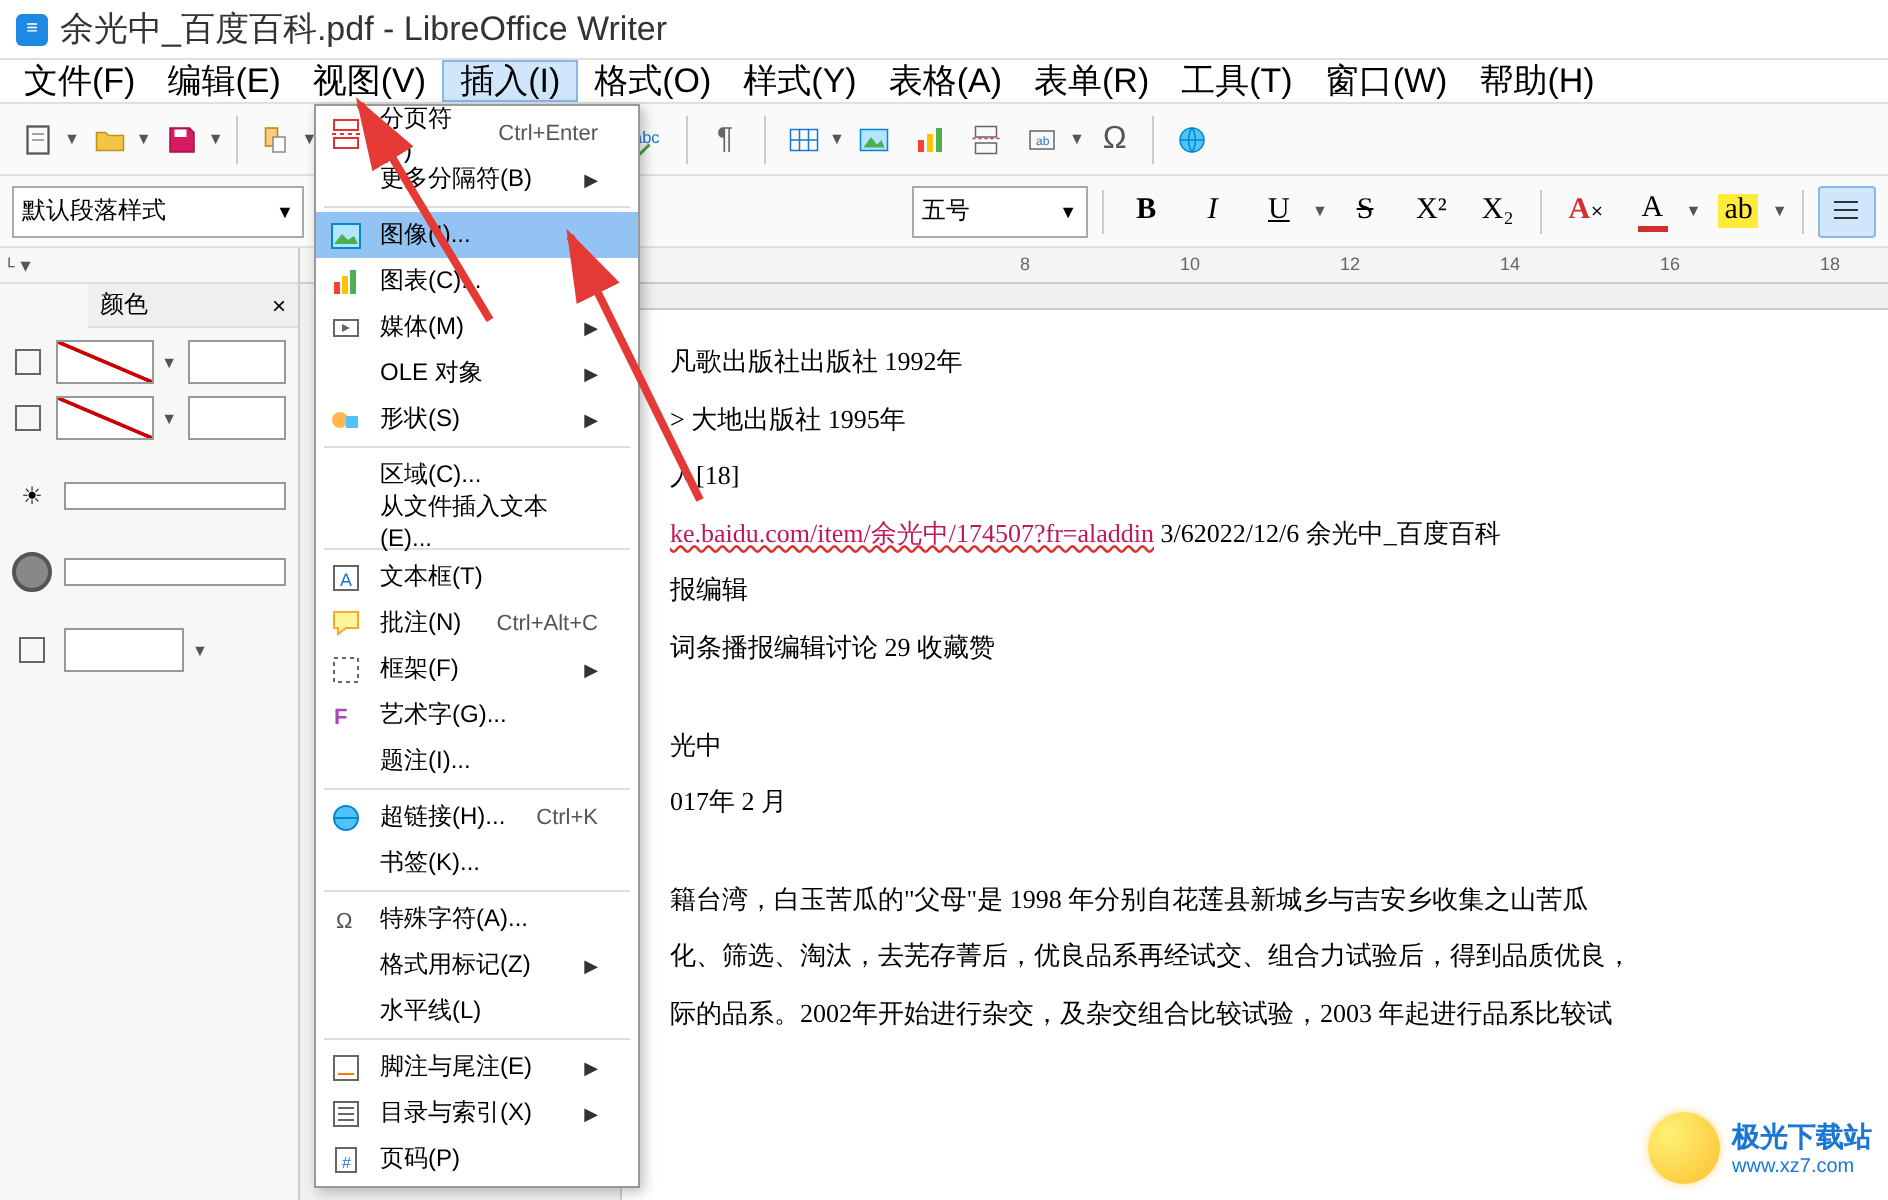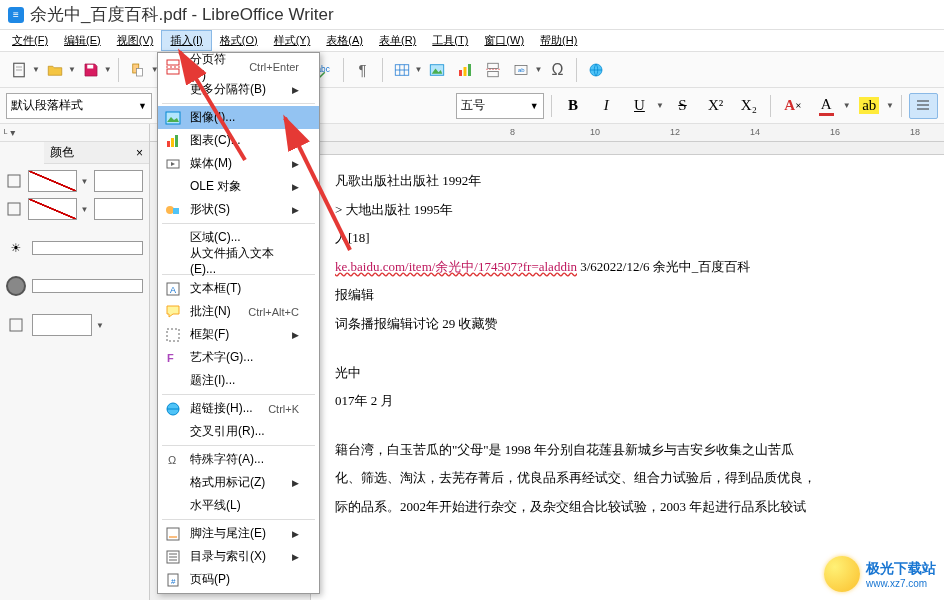--- a/index.html
+++ b/index.html
@@ -3,21 +3,21 @@
 <meta charset="utf-8">
 <style>
 * { box-sizing: border-box; margin: 0; padding: 0; }
 body { font-family: "Microsoft YaHei", "SimSun", Arial, sans-serif; font-size: 12px; background: #fff; width: 944px; height: 600px; overflow: hidden; position: relative; }
 
 .titlebar { height: 30px; background: #fff; display: flex; align-items: center; padding: 0 8px; border-bottom: 1px solid #e0e0e0; }
 .titlebar .doc-icon { width: 16px; height: 16px; background: #1e88e5; border-radius: 3px; margin-right: 6px; display: inline-flex; align-items: center; justify-content: center; color: #fff; font-size: 10px; font-weight: bold; }
 .titlebar .title { color: #333; font-size: 17px; }
 
 .menubar { height: 22px; display: flex; align-items: stretch; padding: 0 4px; border-bottom: 1px solid #e0e0e0; }
-.menubar .menu-item { display: flex; align-items: center; padding: 0 8px; cursor: pointer; font-size: 11px; text-decoration: underline; }
+.menubar .menu-item { display: flex; align-items: center; padding: 0 8px; cursor: pointer; font-size: 17px; }
 .menubar .menu-item.active { background: #cfe6fb; border: 1px solid #8ab9e6; }
 
 .toolbar { height: 36px; display: flex; align-items: center; padding: 2px 6px; border-bottom: 1px solid #e0e0e0; gap: 2px; background: #fafafa; }
 .toolbar .sep { width: 1px; height: 24px; background: #ccc; margin: 0 4px; }
 .tb-btn { width: 26px; height: 26px; display: inline-flex; align-items: center; justify-content: center; border: 1px solid transparent; border-radius: 2px; cursor: pointer; }
 .tb-btn svg { width: 18px; height: 18px; }
 .drop-arrow { font-size: 8px; color: #555; margin-left: -2px; cursor: pointer; }
 
 .format-bar { height: 36px; display: flex; align-items: center; padding: 2px 6px; border-bottom: 1px solid #e0e0e0; gap: 4px; background: #fafafa; }
 .combo { height: 26px; border: 1px solid #aaa; background: #fff; display: inline-flex; align-items: center; padding: 0 4px; font-size: 12px; }
@@ -437,21 +437,21 @@
         <svg width="16" height="16" viewBox="0 0 16 16">
           <circle cx="8" cy="8" r="6" fill="#4fc3f7" stroke="#0288d1"></circle>
           <line x1="2" y1="8" x2="14" y2="8" stroke="#0288d1"></line>
         </svg>
       </span>
       <span class="dlabel">超链接(H)...</span>
       <span class="dshort">Ctrl+K</span>
     </div>
     <div class="ditem">
       <span class="dicon"></span>
-      <span class="dlabel">交叉引用(R)...</span>
+      <span class="dlabel">书签(K)...</span>
     </div>
     <div class="dsep"></div>
     <div class="ditem">
       <span class="dicon">
         <svg width="16" height="16" viewBox="0 0 16 16">
           <text x="3" y="12" font-size="11" fill="#555">Ω</text>
         </svg>
       </span>
       <span class="dlabel">特殊字符(A)...</span>
     </div>

